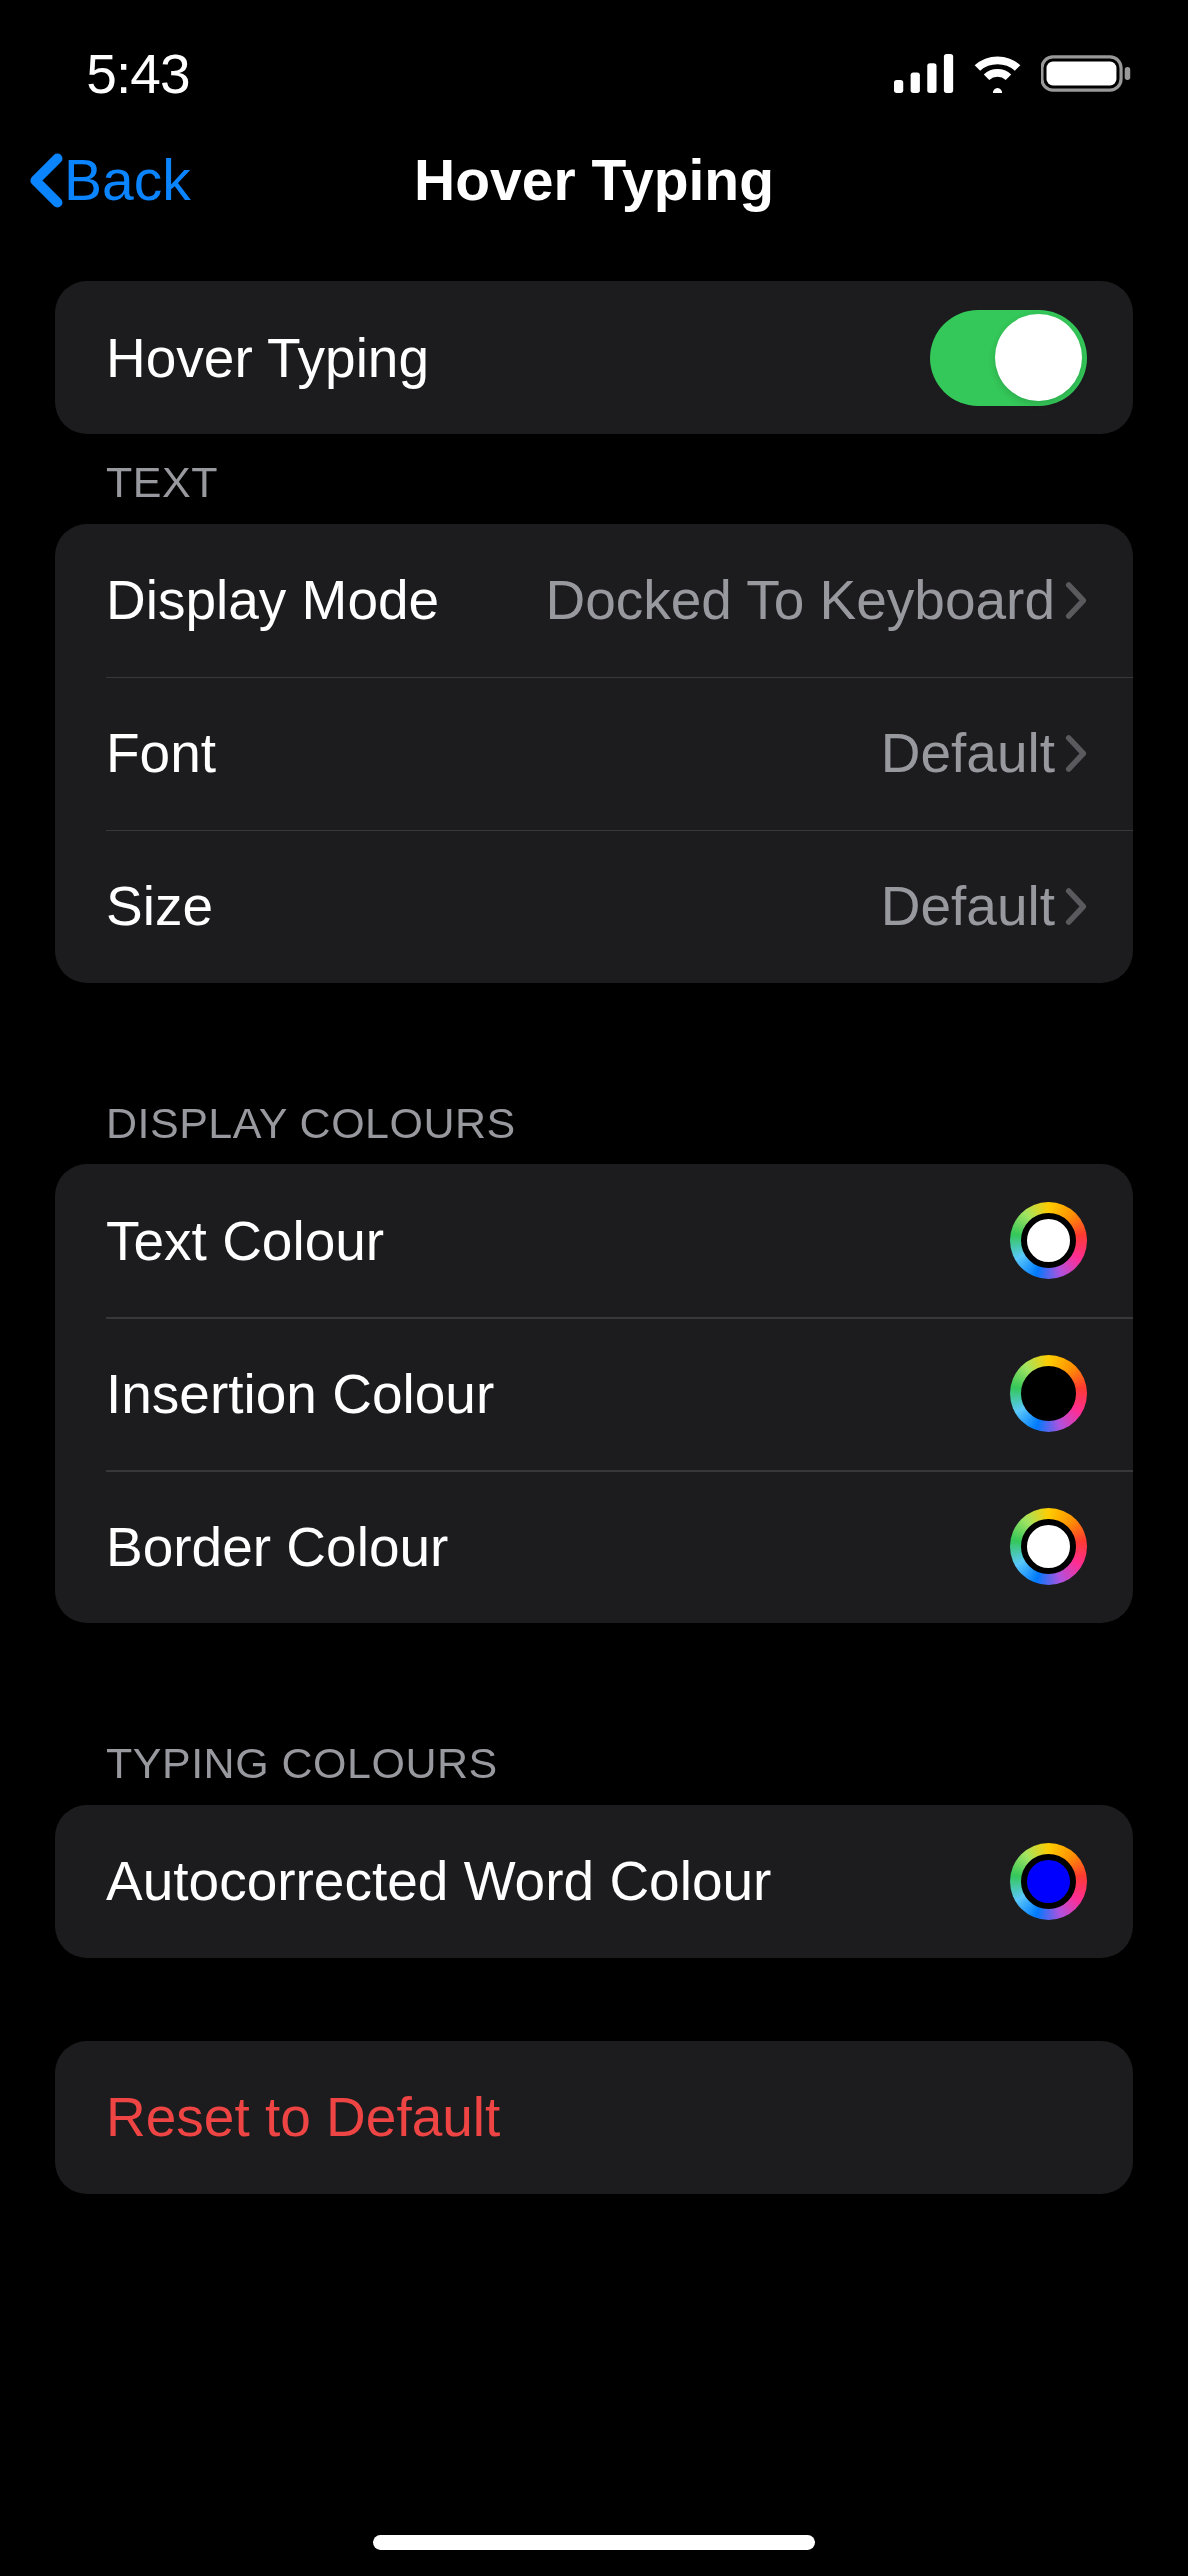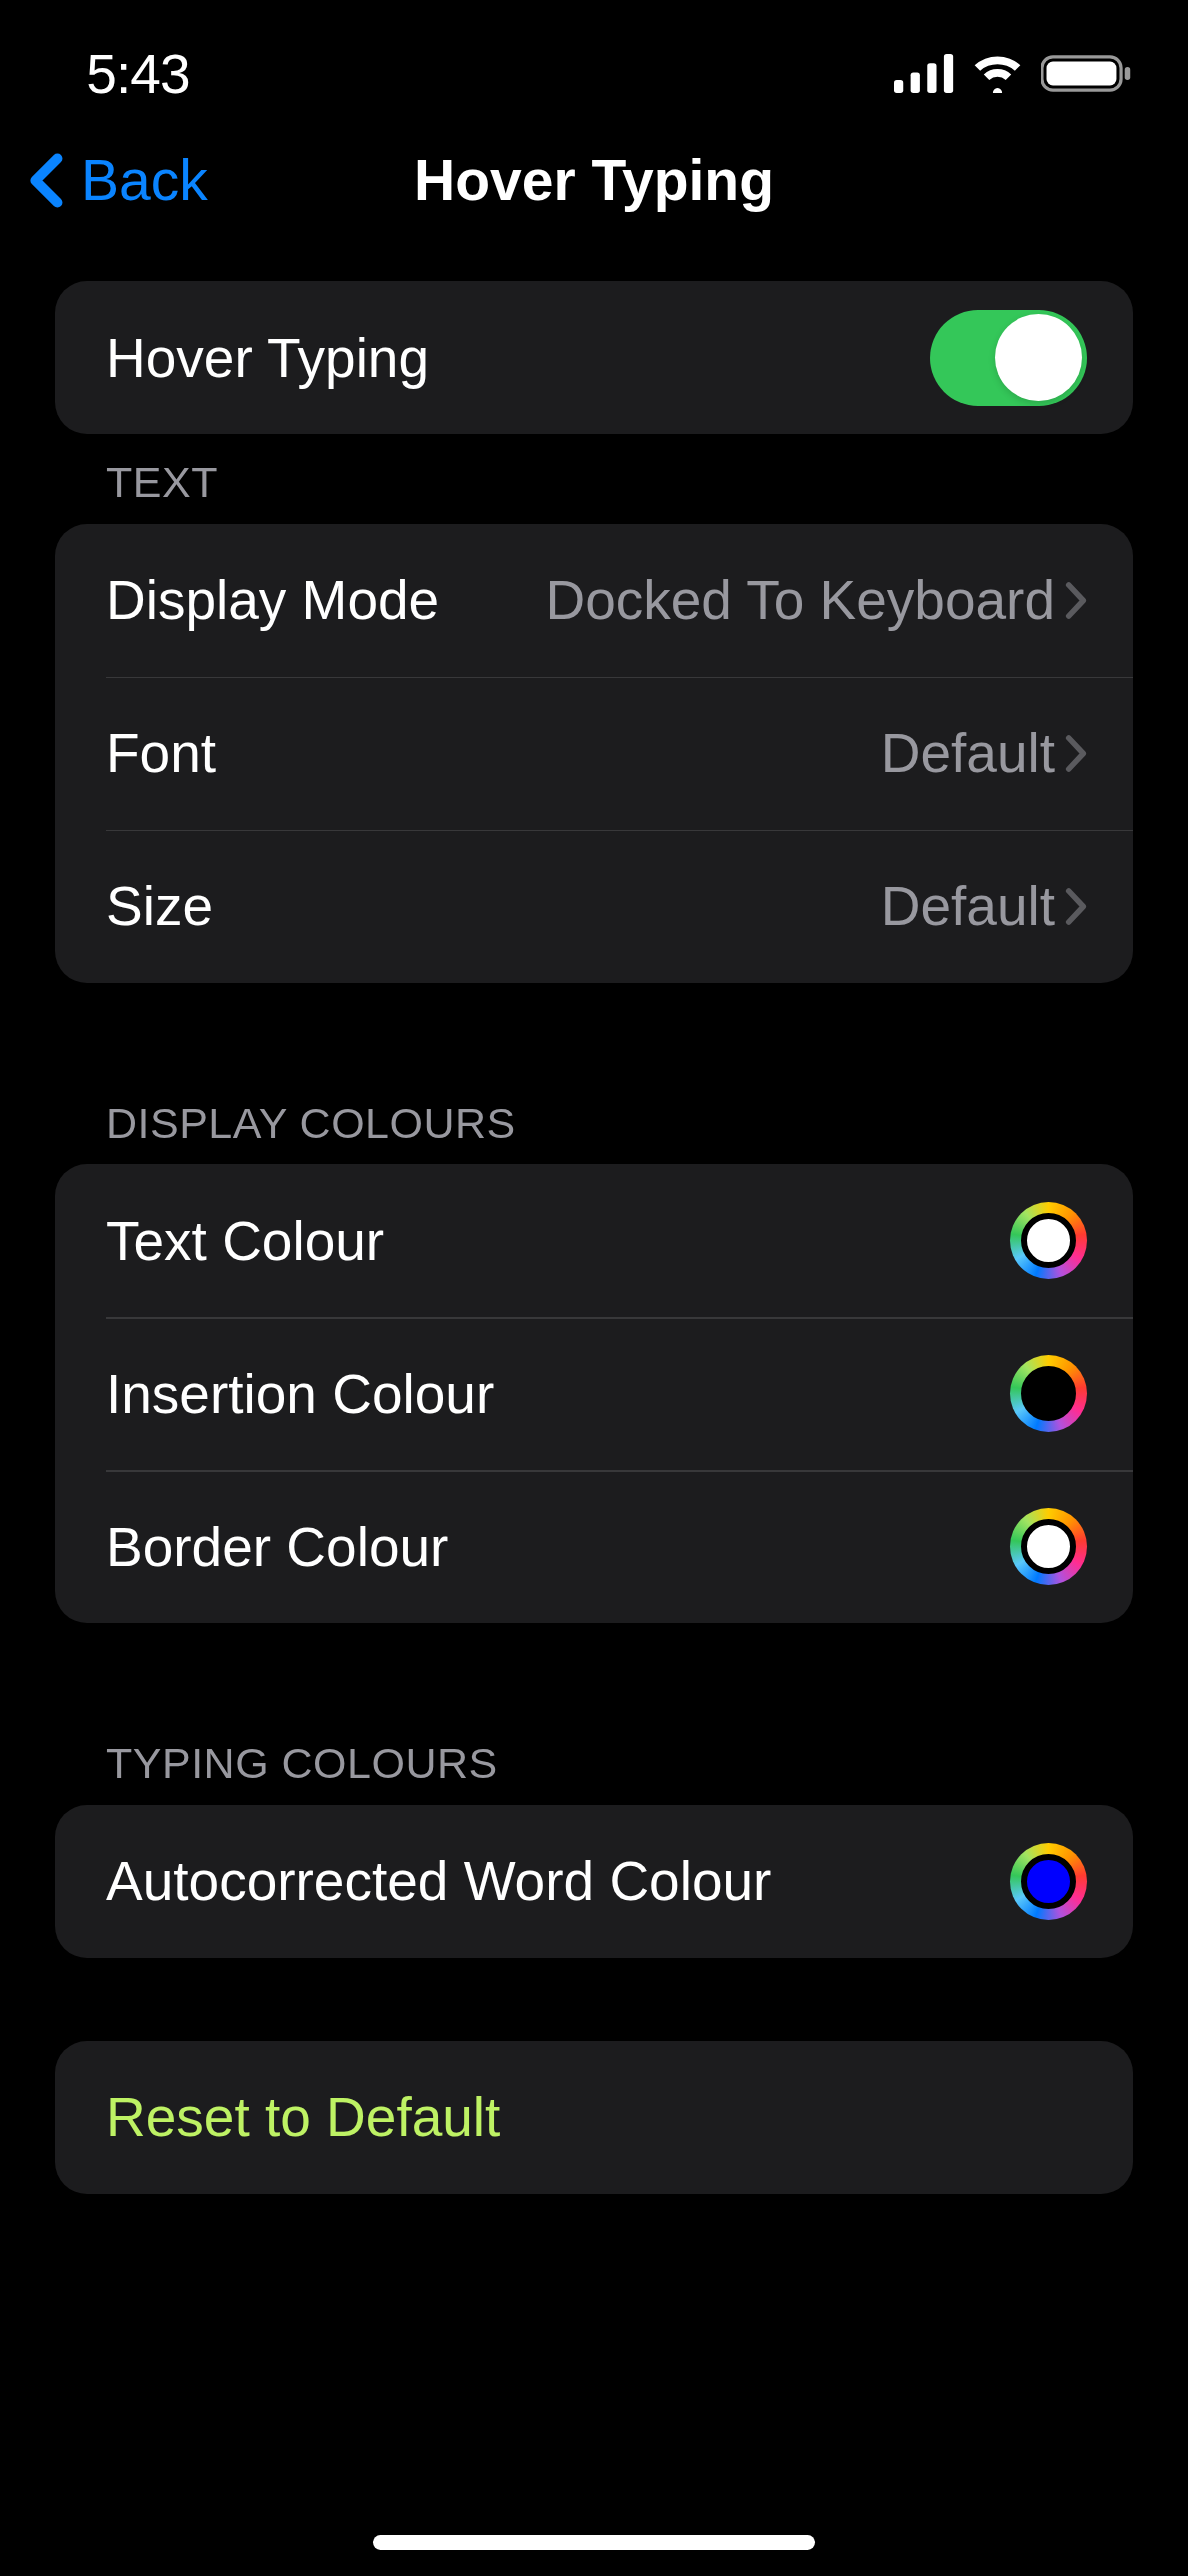--- a/index.html
+++ b/index.html
@@ -39,21 +39,21 @@
     .nav-bar {
       display: flex;
       align-items: center;
       position: relative;
       height: 120px;
       padding: 0 28px;
     }
     .back-btn {
       display: flex;
       align-items: center;
-      gap: 18px;
+      gap: 1px;
       color: #0a84ff;
       font-size: 57px;
       font-weight: 400;
       cursor: pointer;
     }
     .nav-title {
       position: absolute;
       left: 50%;
       transform: translateX(-50%);
       font-size: 57px;
@@ -149,21 +149,21 @@
       cursor: pointer;
     }
     .color-inner {
       width: 55px;
       height: 55px;
       border-radius: 50%;
       border: 6.4px solid #000;
     }
     .reset-btn {
       font-size: 55px;
-      color: #bef264;
+      color: #ef4444;
       cursor: pointer;
     }
     .home-indicator {
       position: absolute;
       bottom: 26px;
       left: 50%;
       transform: translateX(-50%);
       width: 442px;
       height: 14.7px;
       background: #fff;

